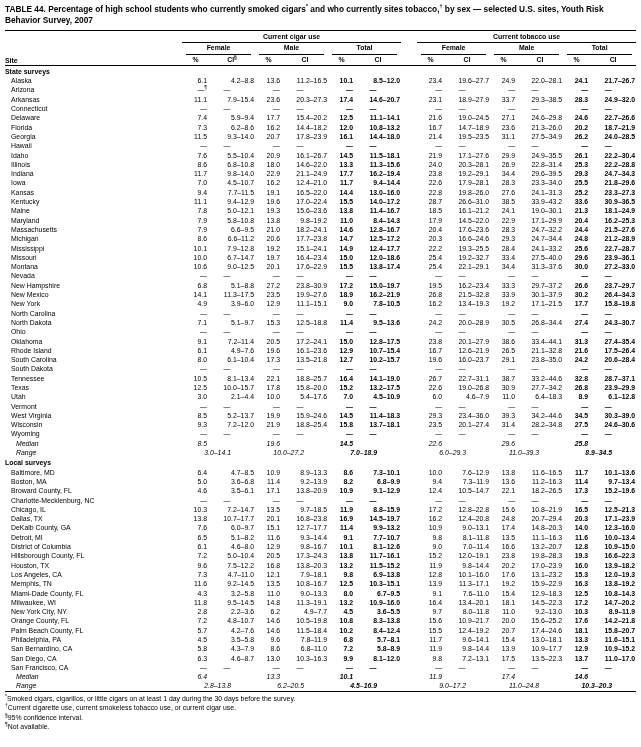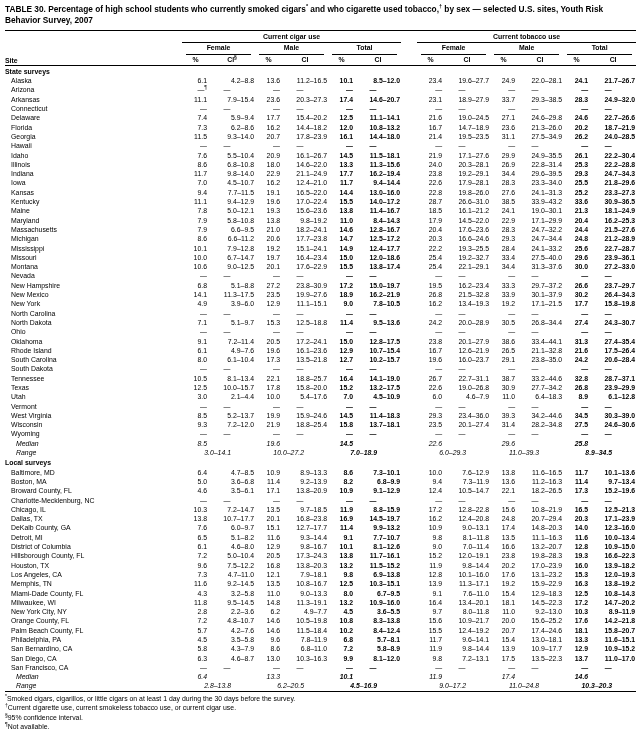--- a/index.html
+++ b/index.html
@@ -30,21 +30,21 @@
   td.medv{text-align:right;padding-right:48px;}
   td.rngv{text-align:right;padding-right:24px;}
   .footnotes{width:631px;margin-top:2px;font-size:6.9px;line-height:9.4px;}
   .footnotes .fn{white-space:nowrap;}
 </style>
 </head>
 <body>
 
 <div class="page">
 
-  <div class="title"><span>TABLE 30. Percentage of high school students who currently smoked cigars</span><sup>*</sup><span> and who cigarette used tobacco,</span><sup>†</sup><span> by sex — selected U.S. sites, Youth Risk Behavior Survey, 2007</span></div>
+  <div class="title"><span>TABLE 44. Percentage of high school students who currently smoked cigars</span><sup>*</sup><span> and who currently sites tobacco,</span><sup>†</sup><span> by sex — selected U.S. sites, Youth Risk Behavior Survey, 2007</span></div>
 
   <table>
     <colgroup>
       <col style="width:177px">
       <col style="width:27px">
         <col style="width:46px">
       <col style="width:27px">
         <col style="width:46px">
       <col style="width:27px">
         <col style="width:46px">

